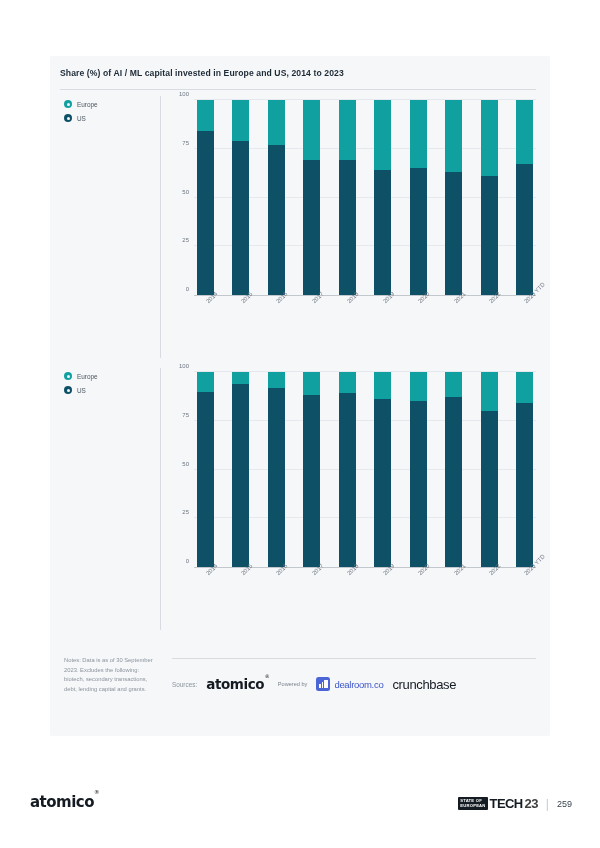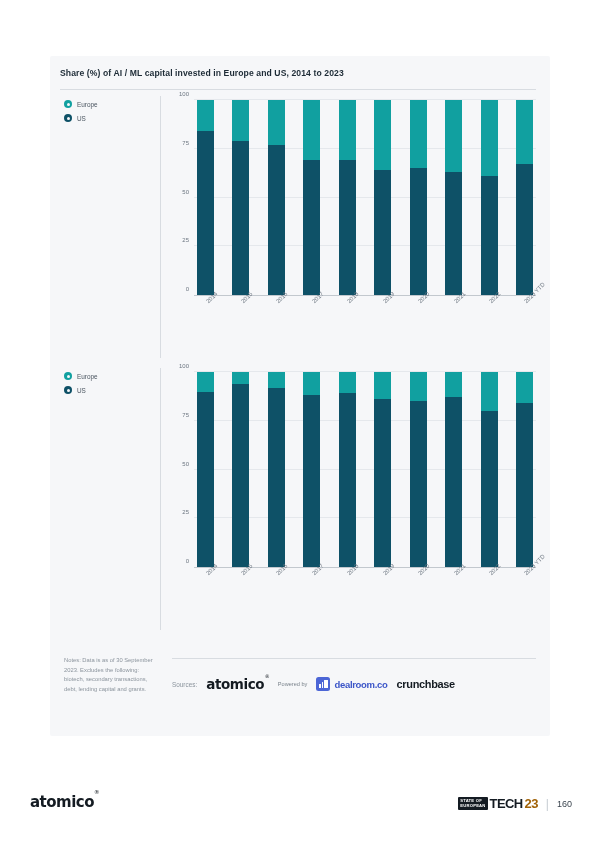--- a/index.html
+++ b/index.html
@@ -117,41 +117,41 @@
     position:relative; font-family:"DejaVu Sans", sans-serif;
   }
   .logo-atomico sup { font-size:5px; position:relative; top:-6px; left:0.5px; font-weight:400; }
   .poweredby { font-size:5.6px; color:#7b848d; }
   .dealroom { display:flex; align-items:center; gap:4px; }
   .dealroom-mark {
     width:14px; height:14px; border-radius:2.5px; background:#4c66d6;
     display:flex; align-items:flex-end; justify-content:center; gap:1px; padding:3px 2px;
   }
   .dealroom-mark i { display:block; background:#fff; width:1.6px; border-radius:.3px; }
-  .dealroom-text { font-size:9.5px; font-weight:700; color:#3c56c8; letter-spacing:-0.3px; }
-  .crunchbase { font-size:11px; font-weight:700; color:#141b22; letter-spacing:-0.35px; }
+  .dealroom-text { font-size:9.5px; font-weight:400; color:#3c56c8; letter-spacing:-0.3px; }
+  .crunchbase { font-size:13px; font-weight:400; color:#141b22; letter-spacing:-0.35px; }
 
   
   .footer-logo {
     position:absolute; left:30px; top:793px;
     font-size:15px; font-weight:700; color:#141b22; letter-spacing:-0.5px;
     font-family:"DejaVu Sans", sans-serif;
   }
   .footer-logo sup { font-size:5.5px; position:relative; top:-7px; font-weight:400; }
   .footer-right {
     position:absolute; right:28px; top:796px;
     display:flex; align-items:center; gap:6px;
   }
   .stet-badge { display:flex; align-items:center; gap:2px; }
   .stet-box {
     background:#141b22; color:#fff; padding:1.5px 2px; border-radius:1px;
     font-size:4.2px; font-weight:700; line-height:1.12; letter-spacing:.2px; text-align:left;
   }
   .stet-tech { font-size:13px; font-weight:700; color:#141b22; letter-spacing:-0.6px; }
-  .stet-23   { font-size:13px; font-weight:700; color:#a16207; letter-spacing:-0.6px; }
+  .stet-23   { font-size:13px; font-weight:700; color:#404040; letter-spacing:-0.6px; }
   .stet-sep  { color:#c6ccd2; font-size:12px; margin:0 2px; }
   .stet-page { font-size:9px; color:#3a444e; }
 </style>
 </head>
 <body>
 
 <div class="page">
 
   <div class="card">
 
@@ -384,15 +384,15 @@
   <div class="footer-right">
     <span class="stet-badge">
       <span class="stet-box">
         <span>STATE OF</span><br>
         <span>EUROPEAN</span>
       </span>
       <span class="stet-tech">TECH</span>
       <span class="stet-23">23</span>
     </span>
     <span class="stet-sep">|</span>
-    <span class="stet-page">160</span>
+    <span class="stet-page">259</span>
   </div>
 </div>
 
 </body></html>

